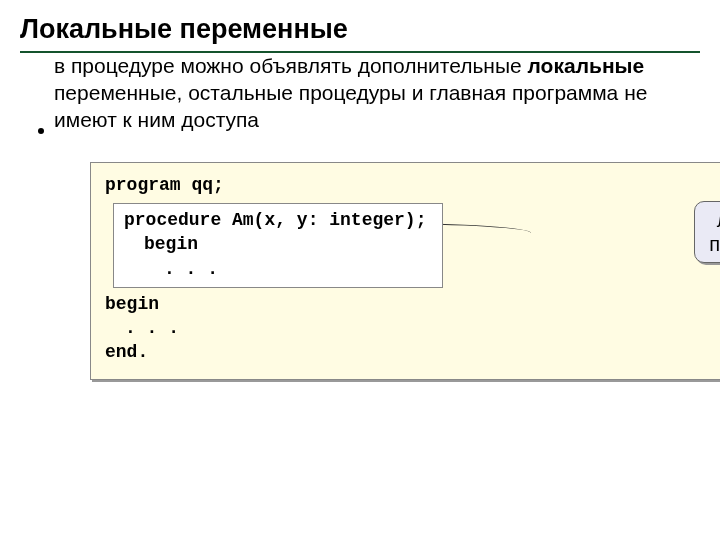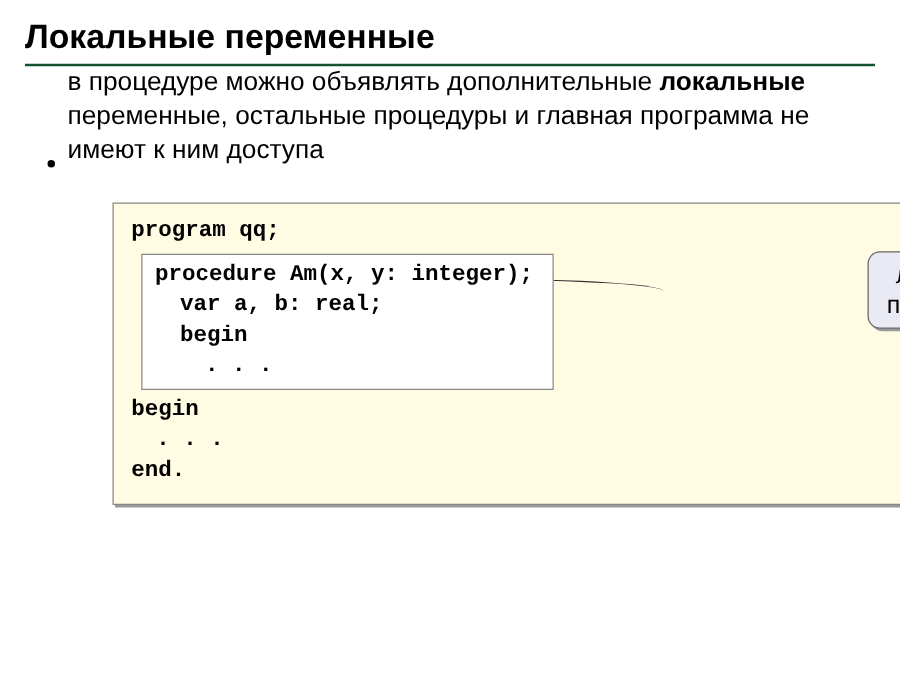--- a/index.html
+++ b/index.html
@@ -104,21 +104,20 @@
     <span>в процедуре можно объявлять дополнительные </span><span class="bold">локальные</span><span> переменные, остальные процедуры и главная программа не имеют к ним доступа</span>
   </div>
 </div>
 
 <div class="code-wrap">
   <div class="outer-code">
     <div>program qq;</div>
 
     <div class="inner-code">
       <div>procedure Am(x, y: integer);</div>
-      <div class="indent1">var a, b: real;</div>
       <div class="indent1">begin</div>
       <div class="indent2">. . .</div>
     </div>
 
     <div>begin</div>
     <div class="indent1">. . .</div>
     <div>end.</div>
 
     <div class="connector"></div>
 

